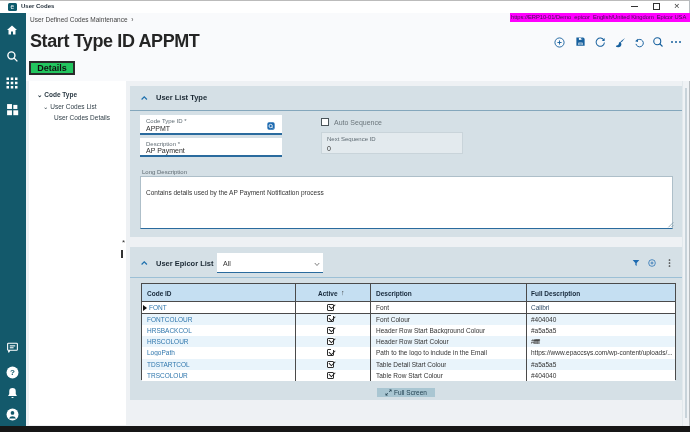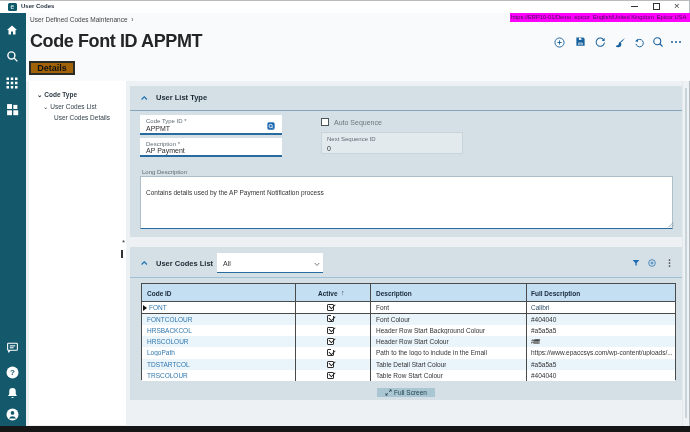--- a/index.html
+++ b/index.html
@@ -18,21 +18,21 @@
 
 
 #bottombar { left:0; top:425.5px; width:690px; height:6.5px; background:#161616; }
 
 
 #crumb { left:30px; top:16px; font-size:6.5px; color:#454545; }
 #magenta { left:510px; top:13px; width:180px; height:9px; background:#ff00ff; color:#41104d; font-size:5.8px; line-height:9.5px; padding:0 1px; white-space:nowrap; letter-spacing:-0.05px; }
 #pagetitle { left:30px; top:31px; font-size:18px; font-weight:600; color:#252525; letter-spacing:-0.4px; }
 
 
-#detailstab { left:29px; top:61px; width:46px; height:14px; background:#a16207; border:2px solid #2b2b2b; font-size:9px; font-weight:bold; color:#111; text-align:center; line-height:10px; }
+#detailstab { left:29px; top:61px; width:46px; height:14px; background:#22c55e; border:2px solid #2b2b2b; font-size:9px; font-weight:bold; color:#111; text-align:center; line-height:10px; }
 
 
 #treepanel { left:29px; top:81px; width:97px; height:344px; background:#fff; }
 .treeitem { position:absolute; font-size:6.5px; color:#33414a; }
 
 
 .panel { background:#d5e0e6; }
 #panel1 { left:130px; top:86px; width:552px; height:151px; }
 #panel2 { left:130px; top:247px; width:552px; height:153px; }
 .ptitle { position:absolute; font-size:7.5px; font-weight:bold; color:#1a2833; }
@@ -124,21 +124,21 @@
     <svg class="sideicon" style="top:395px;" width="13" height="13" viewBox="0 0 24 24">
         <circle cx="12" cy="12" r="11" fill="#fff"></circle>
         <circle cx="12" cy="9" r="3.4" fill="#13596b"></circle>
         <path d="M5.5 19.5a7 7 0 0 1 13 0z" fill="#13596b"></path>
       </svg>
   </div>
   <div id="bottombar" class="abs"></div>
 
   <div id="crumb" class="abs">User Defined Codes Maintenance&nbsp;&nbsp;›</div>
   <div id="magenta" class="abs">https://ERP10-01/Demo&nbsp;&nbsp;epicor&nbsp;&nbsp;English/United Kingdom&nbsp;&nbsp;Epicor USA</div>
-  <div id="pagetitle" class="abs">Code Font ID APPMT</div>
+  <div id="pagetitle" class="abs">Start Type ID APPMT</div>
 
   <svg class="abs" style="left:554px; top:37px;" width="11" height="11" viewBox="0 0 24 24" fill="none" stroke="#17609e" stroke-width="2">
       <circle cx="12" cy="12" r="10"></circle>
       <line x1="12" y1="7.5" x2="12" y2="16.5"></line>
       <line x1="7.5" y1="12" x2="16.5" y2="12"></line>
     </svg>
   <svg class="abs" style="left:575px; top:36px;" width="11" height="11" viewBox="0 0 24 24" fill="#17609e">
       <path d="M3 3h15l3 3v15H3z"></path>
       <rect x="8.5" y="4" width="7" height="4.5" fill="#fff"></rect>
       <rect x="12.8" y="4.5" width="2.2" height="3.2" fill="#17609e"></rect>
@@ -202,21 +202,21 @@
   <div class="fvalue" style="left:327px; top:145px; font-size:7px;">0</div>
 
   <div class="flabel" style="left:142px; top:169px;">Long Description</div>
   <div id="longdesc"></div>
   <div class="abs" style="left:146px; top:188.5px; font-size:6.5px; color:#333;">Contains details used by the AP Payment Notification process</div>
 
   <div id="panel2" class="abs panel"></div>
   <svg class="abs" style="left:140px; top:259px;" width="8.5" height="8.5" viewBox="0 0 24 24" fill="none" stroke="#1c6fad" stroke-width="3.4">
       <path d="M4.5 15.5 12 8l7.5 7.5"></path>
     </svg>
-  <div class="ptitle" style="left:156px; top:259px;">User Codes List</div>
+  <div class="ptitle" style="left:156px; top:259px;">User Epicor List</div>
   <div class="field" style="left:217px; top:253px; width:106px; height:20px; border-bottom-width:1.5px;"></div>
   <div class="abs" style="left:223px; top:260px; font-size:7px; color:#333;">All</div>
   <svg class="abs" style="left:314px; top:261.5px;" width="6" height="5" viewBox="0 0 24 20" fill="none" stroke="#4a4a4a" stroke-width="2.8">
       <path d="M3 4 12 14l9-10"></path>
     </svg>
   <div class="hline" style="left:130px; top:277px; width:552px; background:#9cc0d6;"></div>
   <svg class="abs" style="left:632px; top:259px;" width="8" height="8" viewBox="0 0 24 24" fill="#1d6ab0">
       <path d="M2 3h20l-8 9v9l-4-3v-6z"></path>
     </svg>
   <svg class="abs" style="left:648px; top:259px;" width="8" height="8" viewBox="0 0 24 24" fill="none" stroke="#1d6ab0" stroke-width="2.2">

